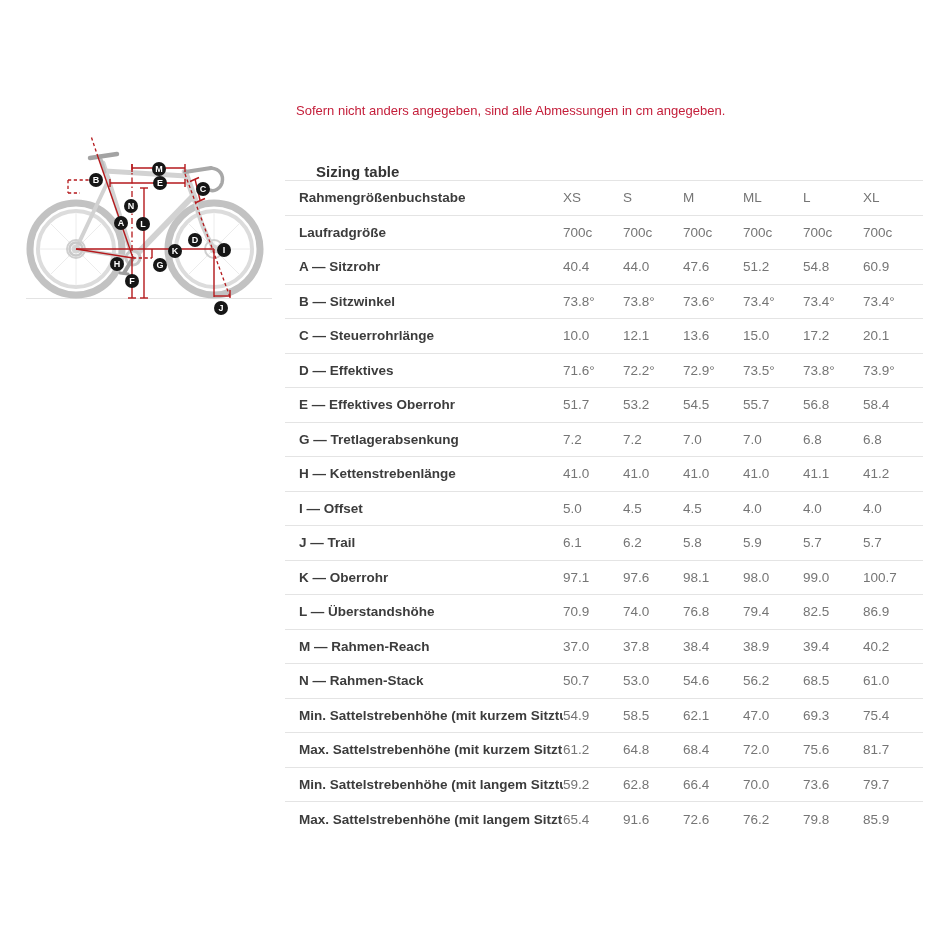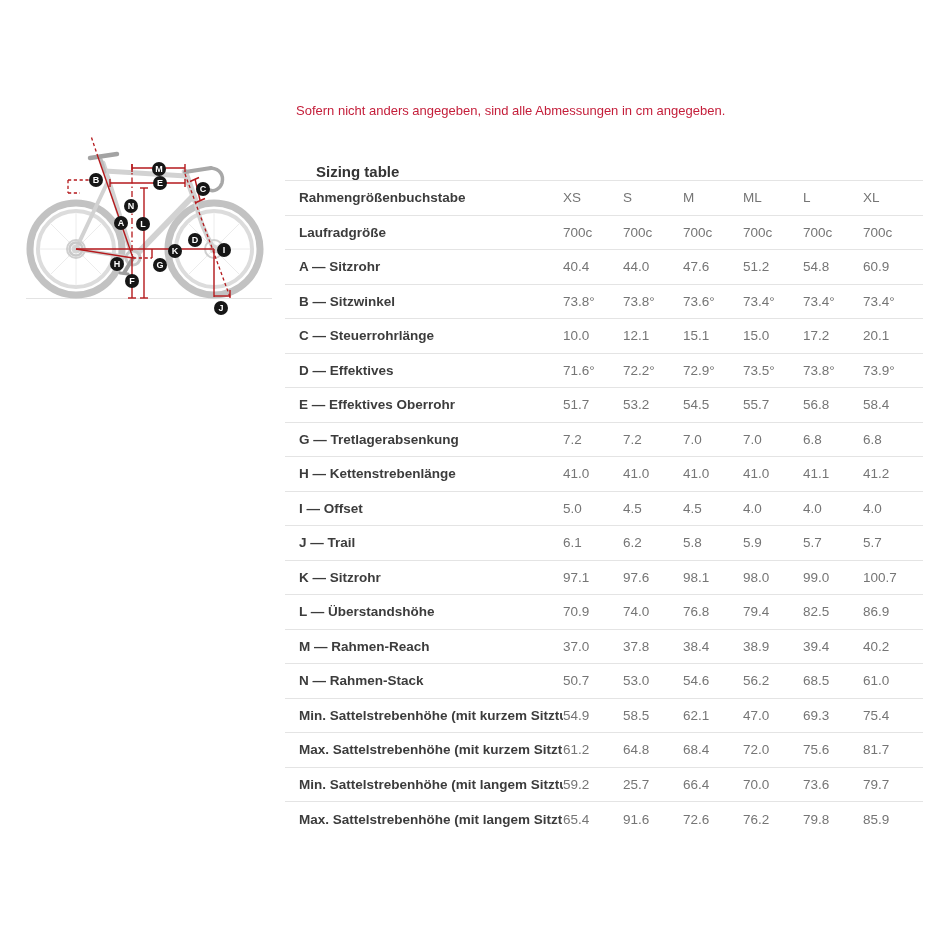--- a/index.html
+++ b/index.html
@@ -265,21 +265,21 @@
         <td class="value">73.8°</td>
         <td class="value">73.6°</td>
         <td class="value">73.4°</td>
         <td class="value">73.4°</td>
         <td class="value">73.4°</td>
       </tr>
       <tr>
         <td class="label">C — Steuerrohrlänge</td>
         <td class="value">10.0</td>
         <td class="value">12.1</td>
-        <td class="value">15.1</td>
+        <td class="value">13.6</td>
         <td class="value">15.0</td>
         <td class="value">17.2</td>
         <td class="value">20.1</td>
       </tr>
       <tr>
         <td class="label">D — Effektives</td>
         <td class="value">71.6°</td>
         <td class="value">72.2°</td>
         <td class="value">72.9°</td>
         <td class="value">73.5°</td>
@@ -325,21 +325,21 @@
       <tr>
         <td class="label">J — Trail</td>
         <td class="value">6.1</td>
         <td class="value">6.2</td>
         <td class="value">5.8</td>
         <td class="value">5.9</td>
         <td class="value">5.7</td>
         <td class="value">5.7</td>
       </tr>
       <tr>
-        <td class="label">K — Sitzrohr</td>
+        <td class="label">K — Oberrohr</td>
         <td class="value">97.1</td>
         <td class="value">97.6</td>
         <td class="value">98.1</td>
         <td class="value">98.0</td>
         <td class="value">99.0</td>
         <td class="value">100.7</td>
       </tr>
       <tr>
         <td class="label">L — Überstandshöhe</td>
         <td class="value">70.9</td>
@@ -381,21 +381,21 @@
         <td class="value">61.2</td>
         <td class="value">64.8</td>
         <td class="value">68.4</td>
         <td class="value">72.0</td>
         <td class="value">75.6</td>
         <td class="value">81.7</td>
       </tr>
       <tr>
         <td class="label">Min. Sattelstrebenhöhe (mit langem Sitzturm)</td>
         <td class="value">59.2</td>
-        <td class="value">25.7</td>
+        <td class="value">62.8</td>
         <td class="value">66.4</td>
         <td class="value">70.0</td>
         <td class="value">73.6</td>
         <td class="value">79.7</td>
       </tr>
       <tr>
         <td class="label">Max. Sattelstrebenhöhe (mit langem Sitzturm)</td>
         <td class="value">65.4</td>
         <td class="value">91.6</td>
         <td class="value">72.6</td>

